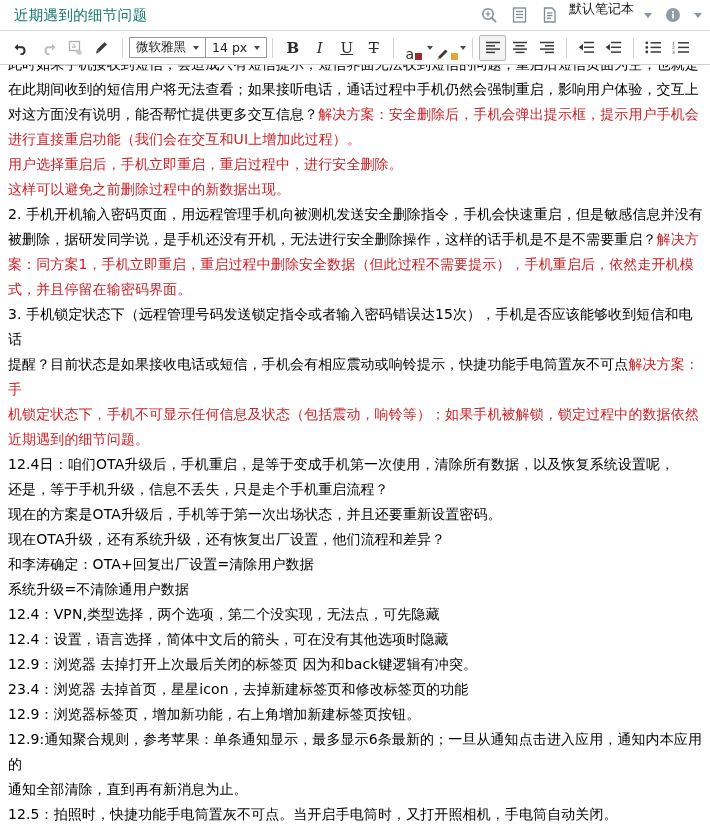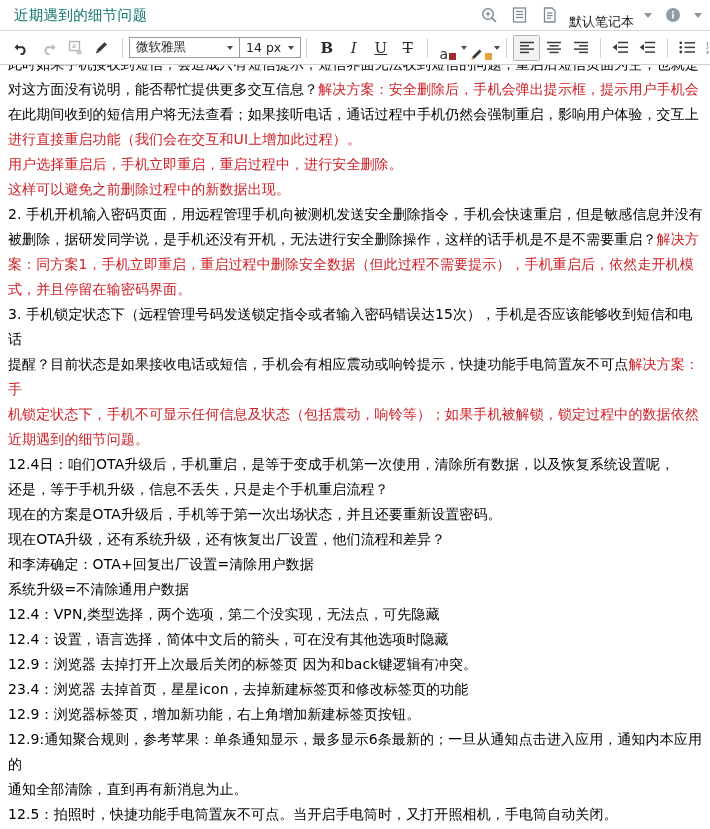--- a/index.html
+++ b/index.html
@@ -23,21 +23,21 @@
   }
   .note-title {
     font-size: 14.5px;
     color: #0f766e;
     letter-spacing: .3px;
     white-space: nowrap;
   }
   .titlebar-spacer { flex: 1 1 auto; }
   .tb-right {
     display: flex;
-    align-items: flex-end;
+    align-items: flex-start;
     gap: 4px;
     height: 31px;
   }
   .tb-icon {
     width: 26px; height: 31px;
     display: flex; align-items: center; justify-content: center;
     color: #7d8b99;
   }
   .nb-label {
     font-size: 13px;
@@ -98,21 +98,21 @@
     margin-right: -1px;
   }
   .select .sv { white-space: nowrap; }
   .select .sc {
     margin-left: 7px; margin-right: 4px;
     width: 0; height: 0;
     border-left: 3.5px solid transparent;
     border-right: 3.5px solid transparent;
     border-top: 4.5px solid #4a4a4a;
   }
-  .font-select { min-width: 72px; gap: 34px; }
+  .font-select { min-width: 72px; }
   .size-select { min-width: 56px; }
   .fmt {
     font-size: 15px;
     color: #2b2b2b;
   }
   .fmt.b { font-weight: bold; font-family: "DejaVu Serif", "Liberation Serif", serif; }
   .fmt.i { font-style: italic; font-family: "DejaVu Serif", "Liberation Serif", serif; }
   .fmt.u { text-decoration: underline; font-family: "DejaVu Serif", "Liberation Serif", serif; }
   .fmt.s { text-decoration: line-through; font-family: "DejaVu Serif", "Liberation Serif", serif; }
 
@@ -340,22 +340,22 @@
   <div class="tool" style="margin-left:6px">
     <svg width="10" height="13" viewBox="0 0 10 13">
       <path d="M1 1 L6 1" stroke="#3a3a3a" stroke-width="1.4"></path>
     </svg>
   </div>
 </div>
 
 <div class="editor">
   <div class="doc" id="doc">
       <p><span class="blk">此时如果手机接收到短信，会造成只有短信提示，短信界面无法收到短信的问题，重启后短信页面为空，也就是</span></p>
+      <p><span class="blk">在此期间收到的短信用户将无法查看；如果接听电话，通话过程中手机仍然会强制重启，影响用户体验，交互上</span></p>
       <p><span class="blk">对这方面没有说明，能否帮忙提供更多交互信息？</span><span class="red">解决方案：安全删除后，手机会弹出提示框，提示用户手机会</span></p>
-      <p><span class="blk">在此期间收到的短信用户将无法查看；如果接听电话，通话过程中手机仍然会强制重启，影响用户体验，交互上</span></p>
       <p><span class="red">进行直接重启功能（我们会在交互和UI上增加此过程）。</span></p>
       <p><span class="red">用户选择重启后，手机立即重启，重启过程中，进行安全删除。</span></p>
       <p><span class="red">这样可以避免之前删除过程中的新数据出现。</span></p>
       <p><span class="blk">2. 手机开机输入密码页面，用远程管理手机向被测机发送安全删除指令，手机会快速重启，但是敏感信息并没有</span></p>
       <p><span class="blk">被删除，据研发同学说，是手机还没有开机，无法进行安全删除操作，这样的话手机是不是不需要重启？</span><span class="red">解决方</span></p>
       <p><span class="red">案：同方案1，手机立即重启，重启过程中删除安全数据（但此过程不需要提示），手机重启后，依然走开机模</span></p>
       <p><span class="red">式，并且停留在输密码界面。</span></p>
       <p><span class="blk">3. 手机锁定状态下（远程管理号码发送锁定指令或者输入密码错误达15次），手机是否应该能够收到短信和电话</span></p>
       <p><span class="blk">提醒？目前状态是如果接收电话或短信，手机会有相应震动或响铃提示，快捷功能手电筒置灰不可点</span><span class="red">解决方案：手</span></p>
       <p><span class="red">机锁定状态下，手机不可显示任何信息及状态（包括震动，响铃等）；如果手机被解锁，锁定过程中的数据依然</span></p>

